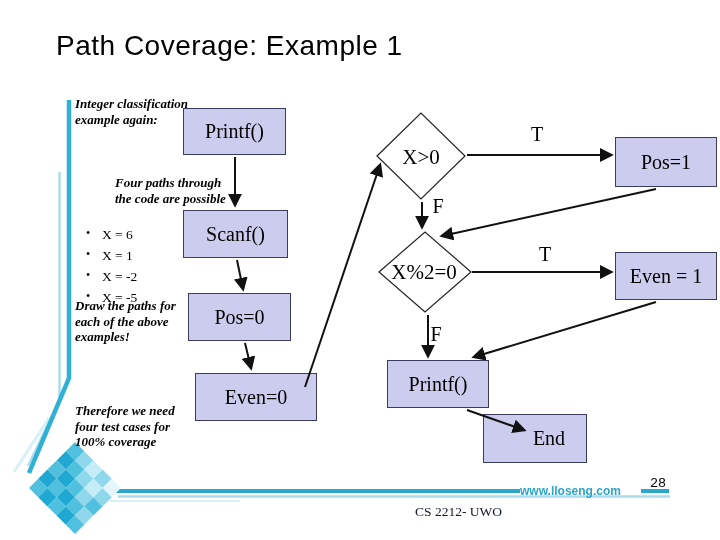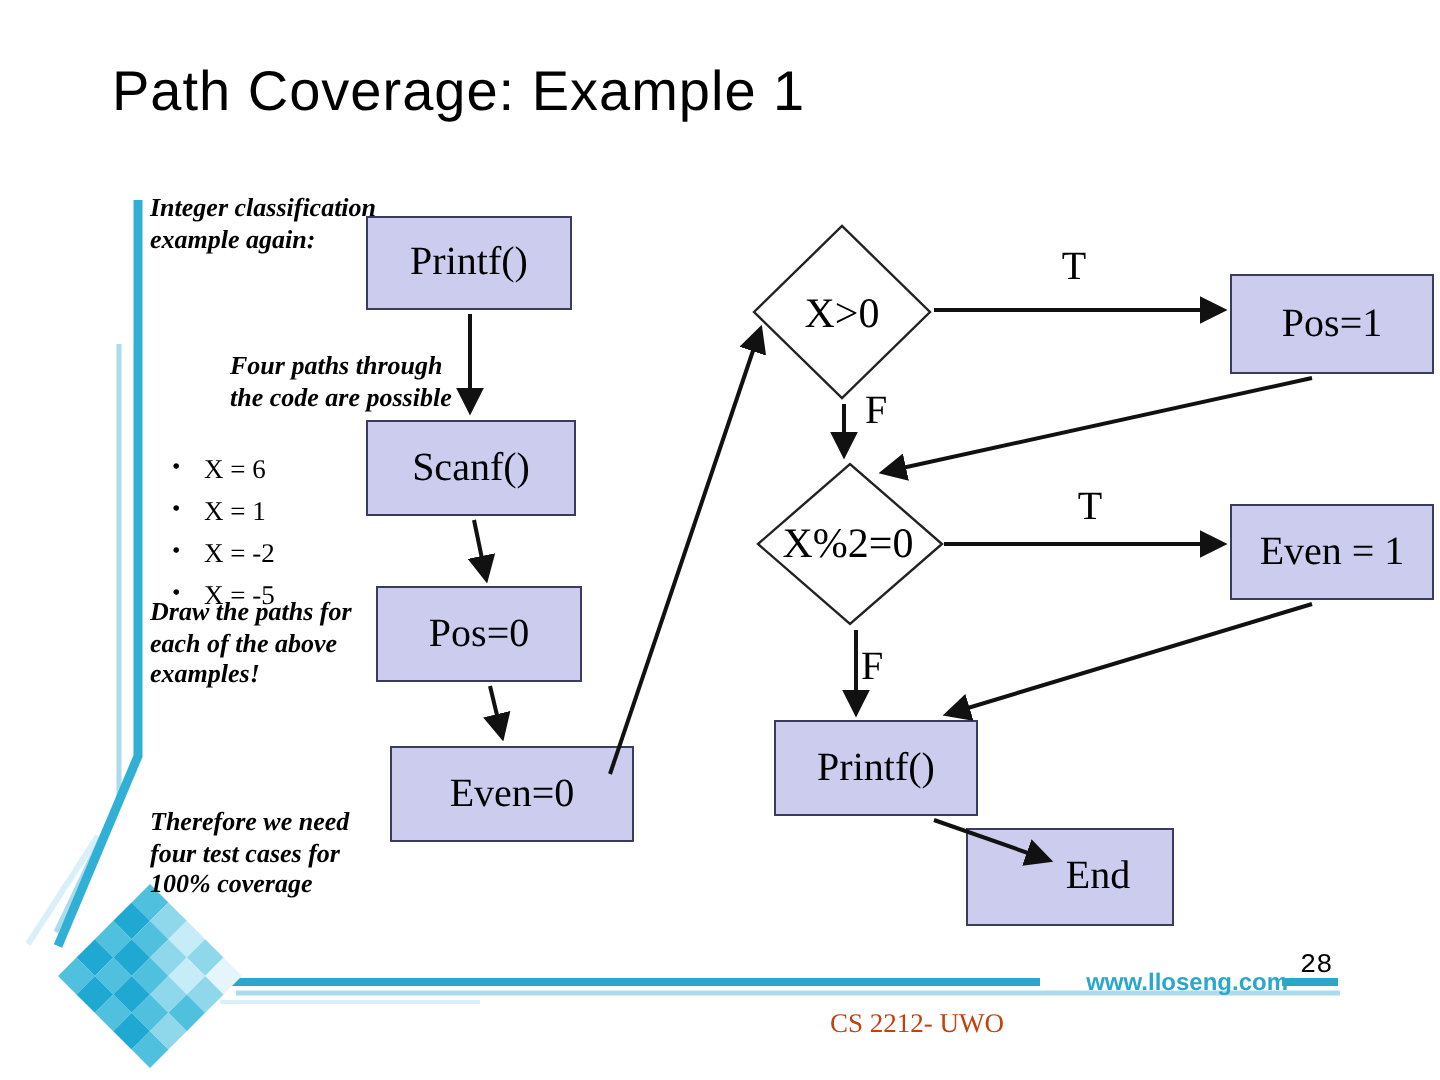--- a/index.html
+++ b/index.html
@@ -47,26 +47,26 @@
     font-size:21px;white-space:nowrap;z-index:3;
   }
   .edge-label{
     position:absolute;transform:translate(-50%,-50%);
     font-size:20px;z-index:3;
   }
   svg.layer{position:absolute;left:0;top:0;pointer-events:none;}
   #deco-svg{z-index:0;}
   #arrow-svg{z-index:2;}
   .footer-link{
-    position:absolute;left:520px;top:484px;width:124px;text-align:right;
+    position:absolute;left:520px;top:484px;width:124px;text-align:left;
     font-family:"Liberation Sans","DejaVu Sans",sans-serif;
     font-size:12px;font-weight:700;color:var(--link-teal);z-index:4;white-space:nowrap;
   }
   .footer-course{
-    position:absolute;left:415px;top:504px;font-size:13.5px;color:#c2410c;z-index:4;white-space:nowrap;
+    position:absolute;left:415px;top:504px;font-size:13.5px;color:#0f172a;z-index:4;white-space:nowrap;
   }
   .footer-page{
     position:absolute;left:650px;top:476px;font-size:13.5px;color:#000;z-index:4;font-family:Liberation Mono, monospace;
   }
 </style>
 </head>
 <body>
 
 <div class="slide">
 

